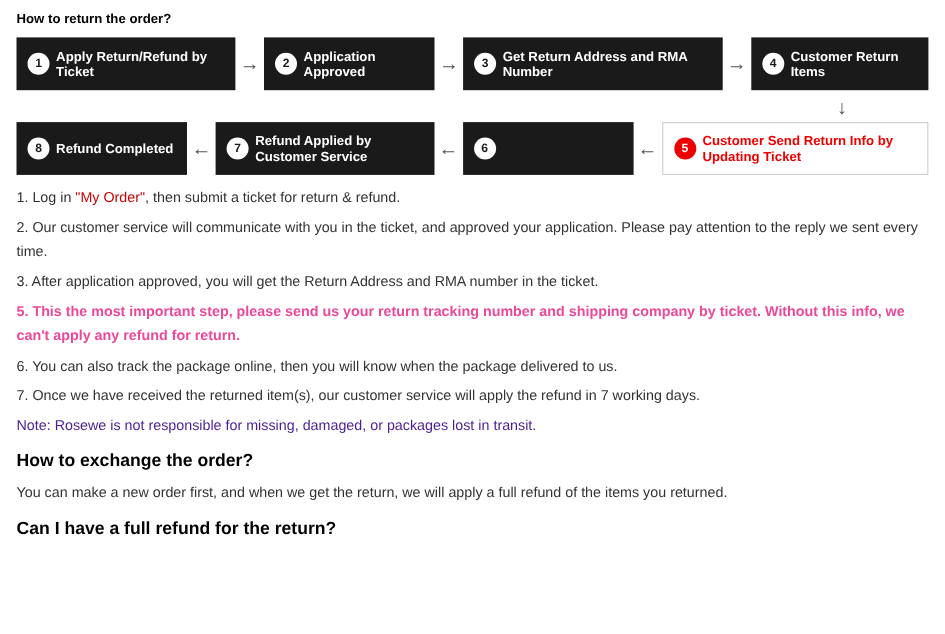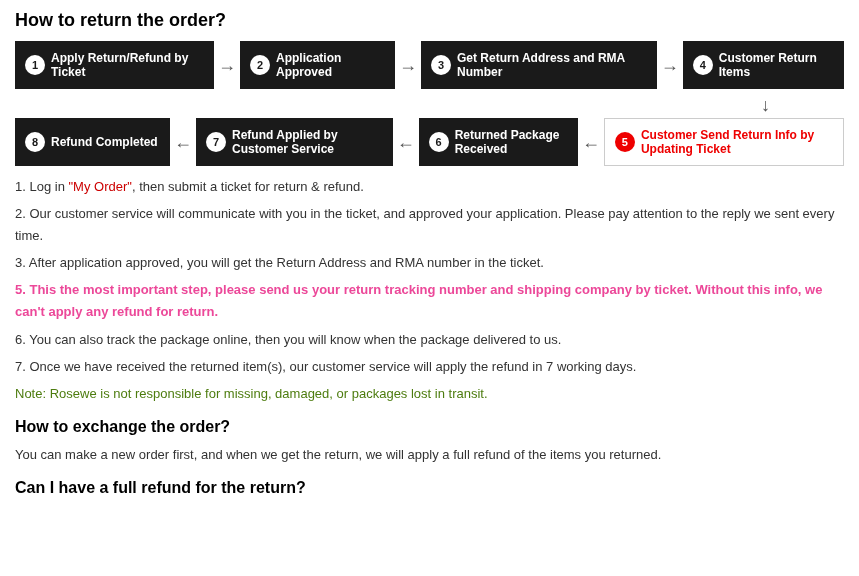--- a/index.html
+++ b/index.html
@@ -5,21 +5,21 @@
     * { box-sizing: border-box; margin: 0; padding: 0; }
     body {
       font-family: Arial, sans-serif;
       font-size: 13px;
       color: #333;
       background: #fff;
       padding: 10px 15px;
       width: 859px;
     }
     h2.section-title {
-      font-size: 18px;
+      font-size: 12px;
       font-weight: bold;
       margin-bottom: 10px;
       color: #000;
     }
     .flow-container {
       margin-bottom: 10px;
     }
     .flow-row {
       display: flex;
       align-items: center;
@@ -93,21 +93,21 @@
       font-size: 13px;
     }
     .instructions p.important {
       color: #ec4899;
       font-weight: bold;
     }
     .instructions span.red {
       color: #cc0000;
     }
     .instructions p.note {
-      color: #4d7c0f;
+      color: #4c1d95;
     }
     .instructions h3 {
       font-size: 16px;
       font-weight: bold;
       color: #000;
       margin-top: 8px;
       margin-bottom: 4px;
     }
   </style>
 </head>
@@ -149,21 +149,20 @@
       <span>Refund Completed</span>
     </div>
     <span class="arrow-left">←</span>
     <div class="flow-box">
       <span class="step-num">7</span>
       <span>Refund Applied by Customer Service</span>
     </div>
     <span class="arrow-left">←</span>
     <div class="flow-box">
       <span class="step-num">6</span>
-      <span>Returned Package Received</span>
     </div>
     <span class="arrow-left">←</span>
     <div class="flow-box highlight">
       <span class="step-num">5</span>
       <span>Customer Send Return Info by Updating Ticket</span>
     </div>
   </div>
 </div>
 
 <div class="instructions">

